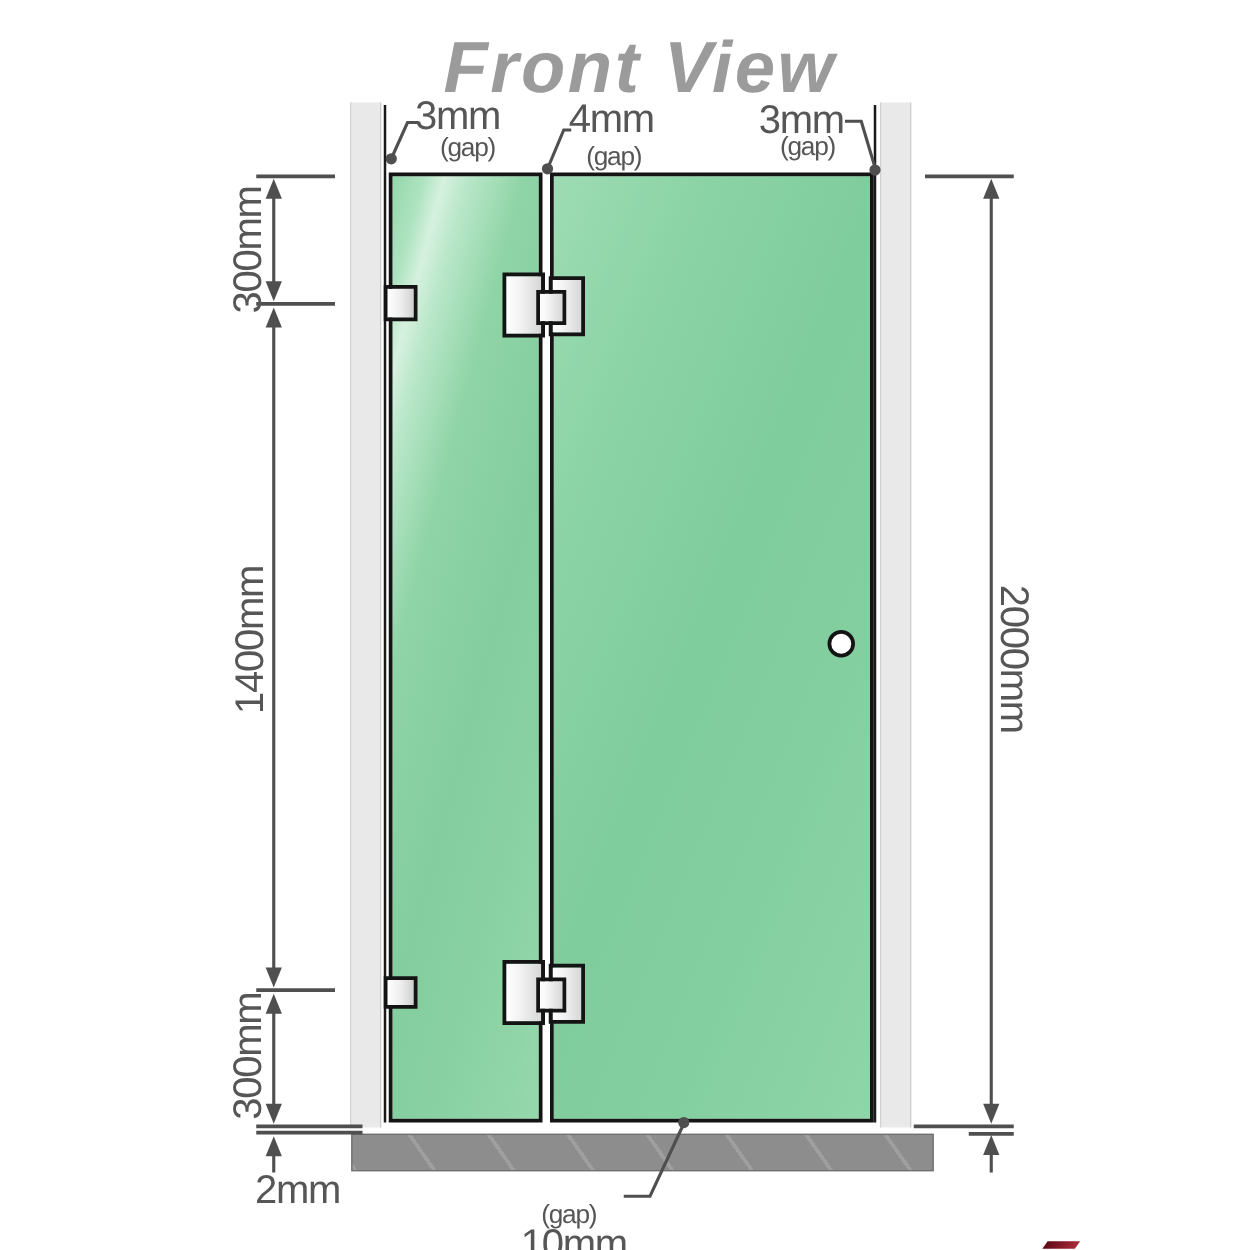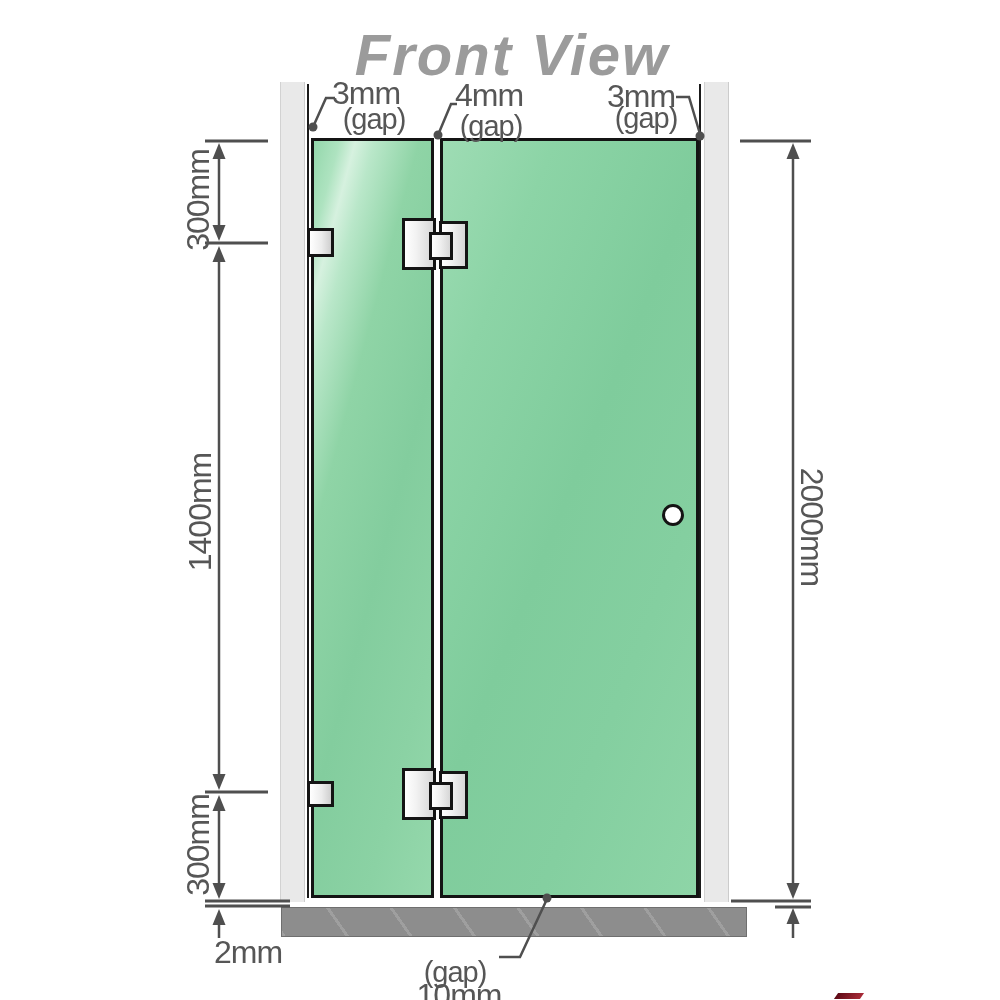--- a/index.html
+++ b/index.html
@@ -61,21 +61,21 @@
   #handle{
     position:absolute;left:662px;top:504px;width:22px;height:22px;border-radius:50%;
     background:#ffffff;border:3px solid #141414;box-sizing:border-box;
   }
 
   
   .dim-label{
     position:absolute;color:#565656;font-size:32px;letter-spacing:-1px;
     white-space:nowrap;transform:translate(-50%,-50%);
   }
-  .gap-sub{font-size:29px;}
+  .gap-sub{font-size:21px;}
   .rot-ccw{transform:translate(-50%,-50%) rotate(-90deg);}
   .rot-cw{transform:translate(-50%,-50%) rotate(90deg);}
 
   #dim-svg{position:absolute;left:0;top:0;pointer-events:none;}
 
   
   #red-mark{
     position:absolute;left:836px;top:993px;width:26px;height:6px;
     background:linear-gradient(90deg,#5e0a16,#a92b38);transform:skewX(-35deg);
   }
@@ -164,19 +164,19 @@
 
   <div class="dim-label" style="left:641px;top:96px;">3mm</div>
   <div class="dim-label gap-sub" style="left:646px;top:118px;">(gap)</div>
 
   <div class="dim-label rot-ccw" style="left:198px;top:200px;">300mm</div>
   <div class="dim-label rot-ccw" style="left:200px;top:512px;">1400mm</div>
   <div class="dim-label rot-ccw" style="left:198px;top:845px;">300mm</div>
 
   <div class="dim-label rot-cw" style="left:811px;top:527px;">2000mm</div>
 
-  <div class="dim-label" style="left:248px;top:952px;">2mm</div>
+  <div class="dim-label" style="left:238px;top:952px;">2mm</div>
   <div class="dim-label" style="left:459px;top:995px;">10mm</div>
   <div class="dim-label gap-sub" style="left:455px;top:972px;">(gap)</div>
 
   <div id="red-mark"></div>
 
 </div>
 
 </body></html>

